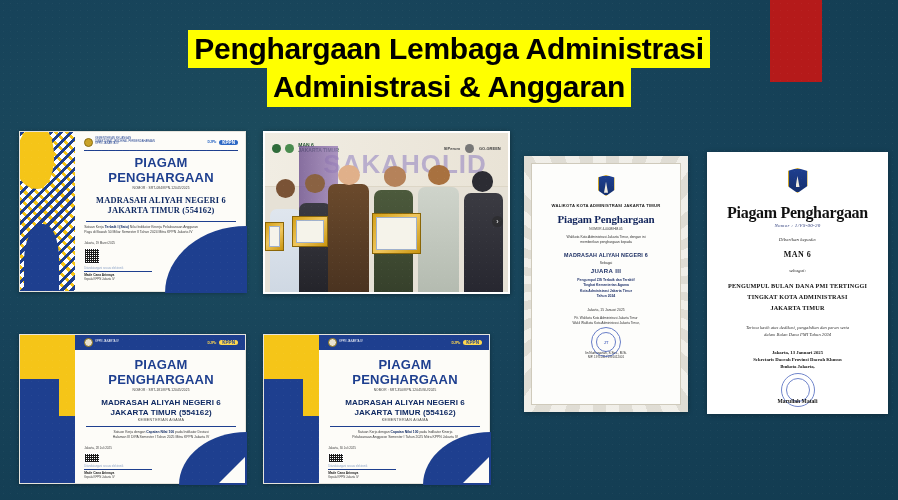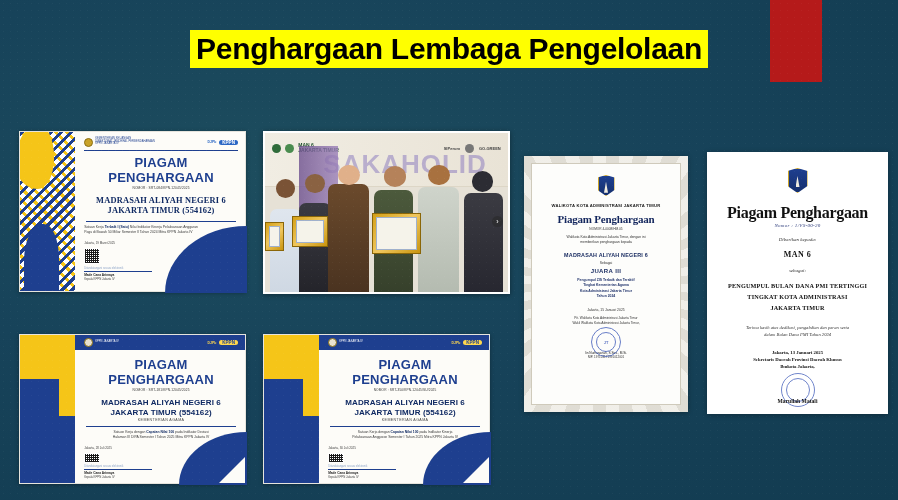--- a/index.html
+++ b/index.html
@@ -364,21 +364,22 @@
   }
 </style>
 </head>
 <body>
 
 <div id="slide">
 
   <div class="accent-bar"></div>
 
   <div class="title-block">
-    <div class="title-line">Penghargaan Lembaga Pengelolaan</div><br>
+    <div class="title-line">Penghargaan Lembaga Administrasi</div><br>
+    <div class="title-line">Administrasi &amp; Anggaran</div>
   </div>
 
   <div class="kppn" style="left:19px; top:131px; width:227px; height:161px;">
     <div class="side batik1"></div>
     <div class="body">
       <div class="topbar">
         <div class="min-logo">
           <div class="crest"></div>
           <div class="min-lines">
             <span>KEMENTERIAN KEUANGAN</span>

